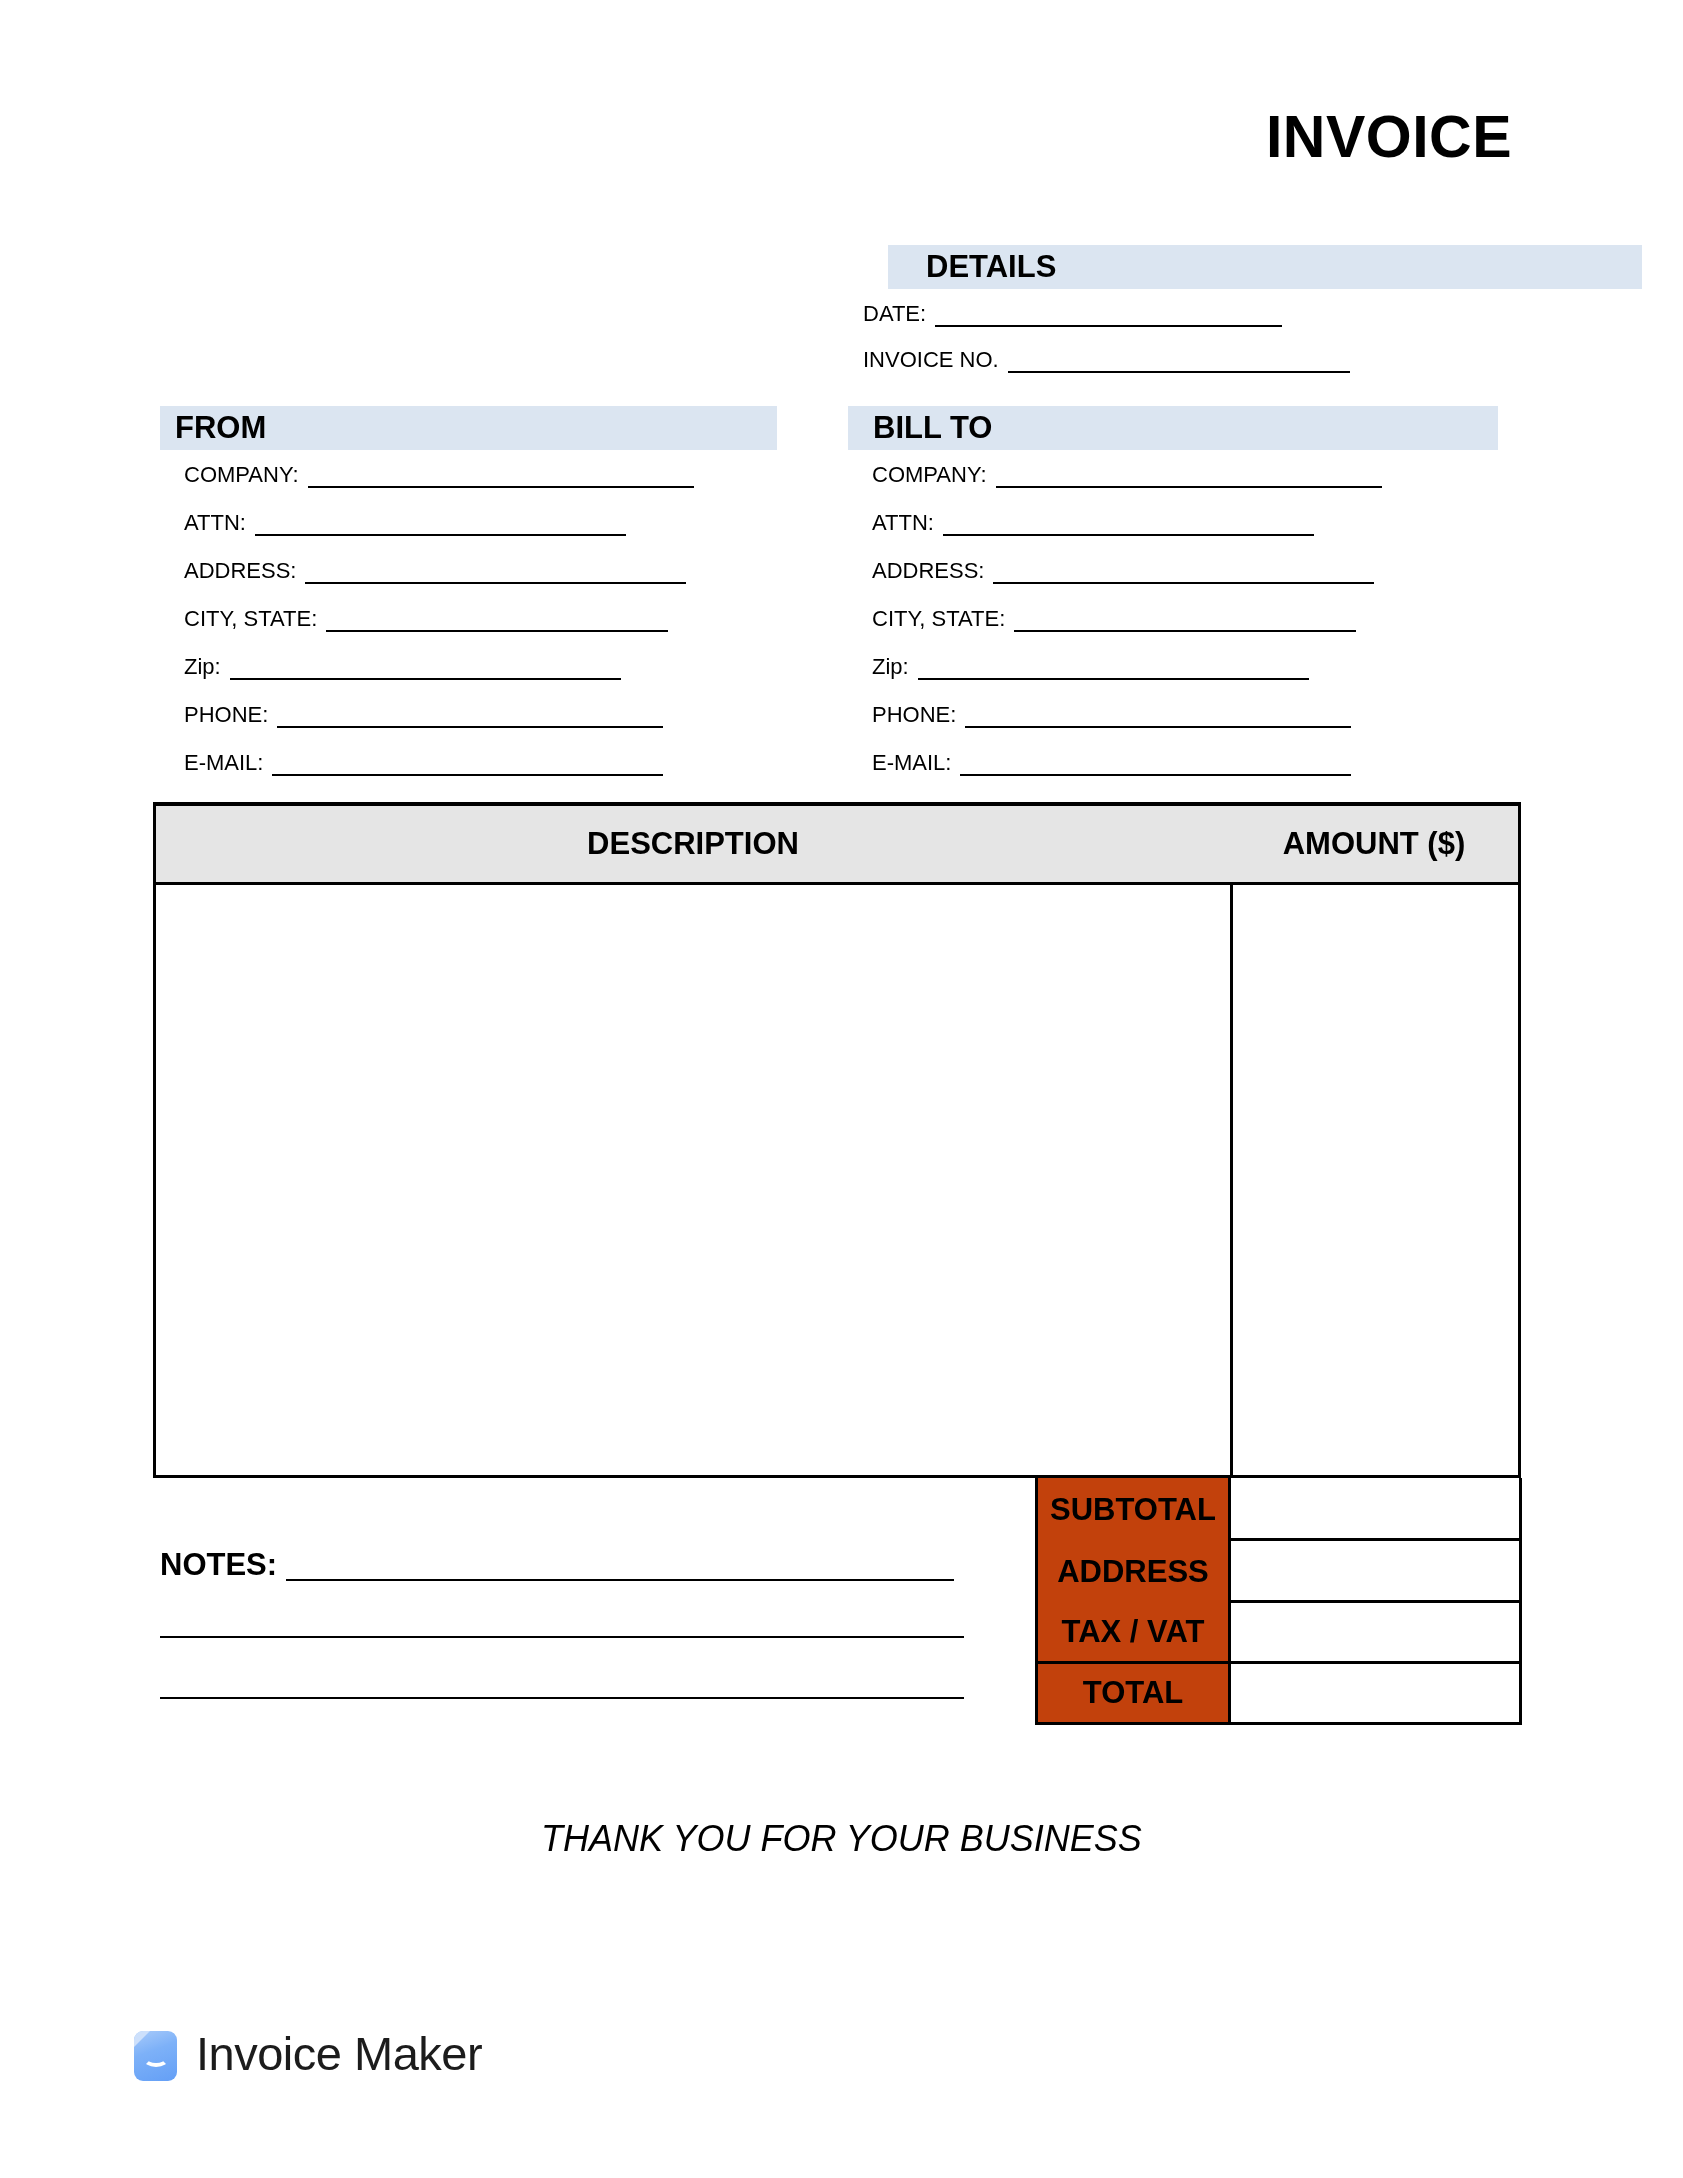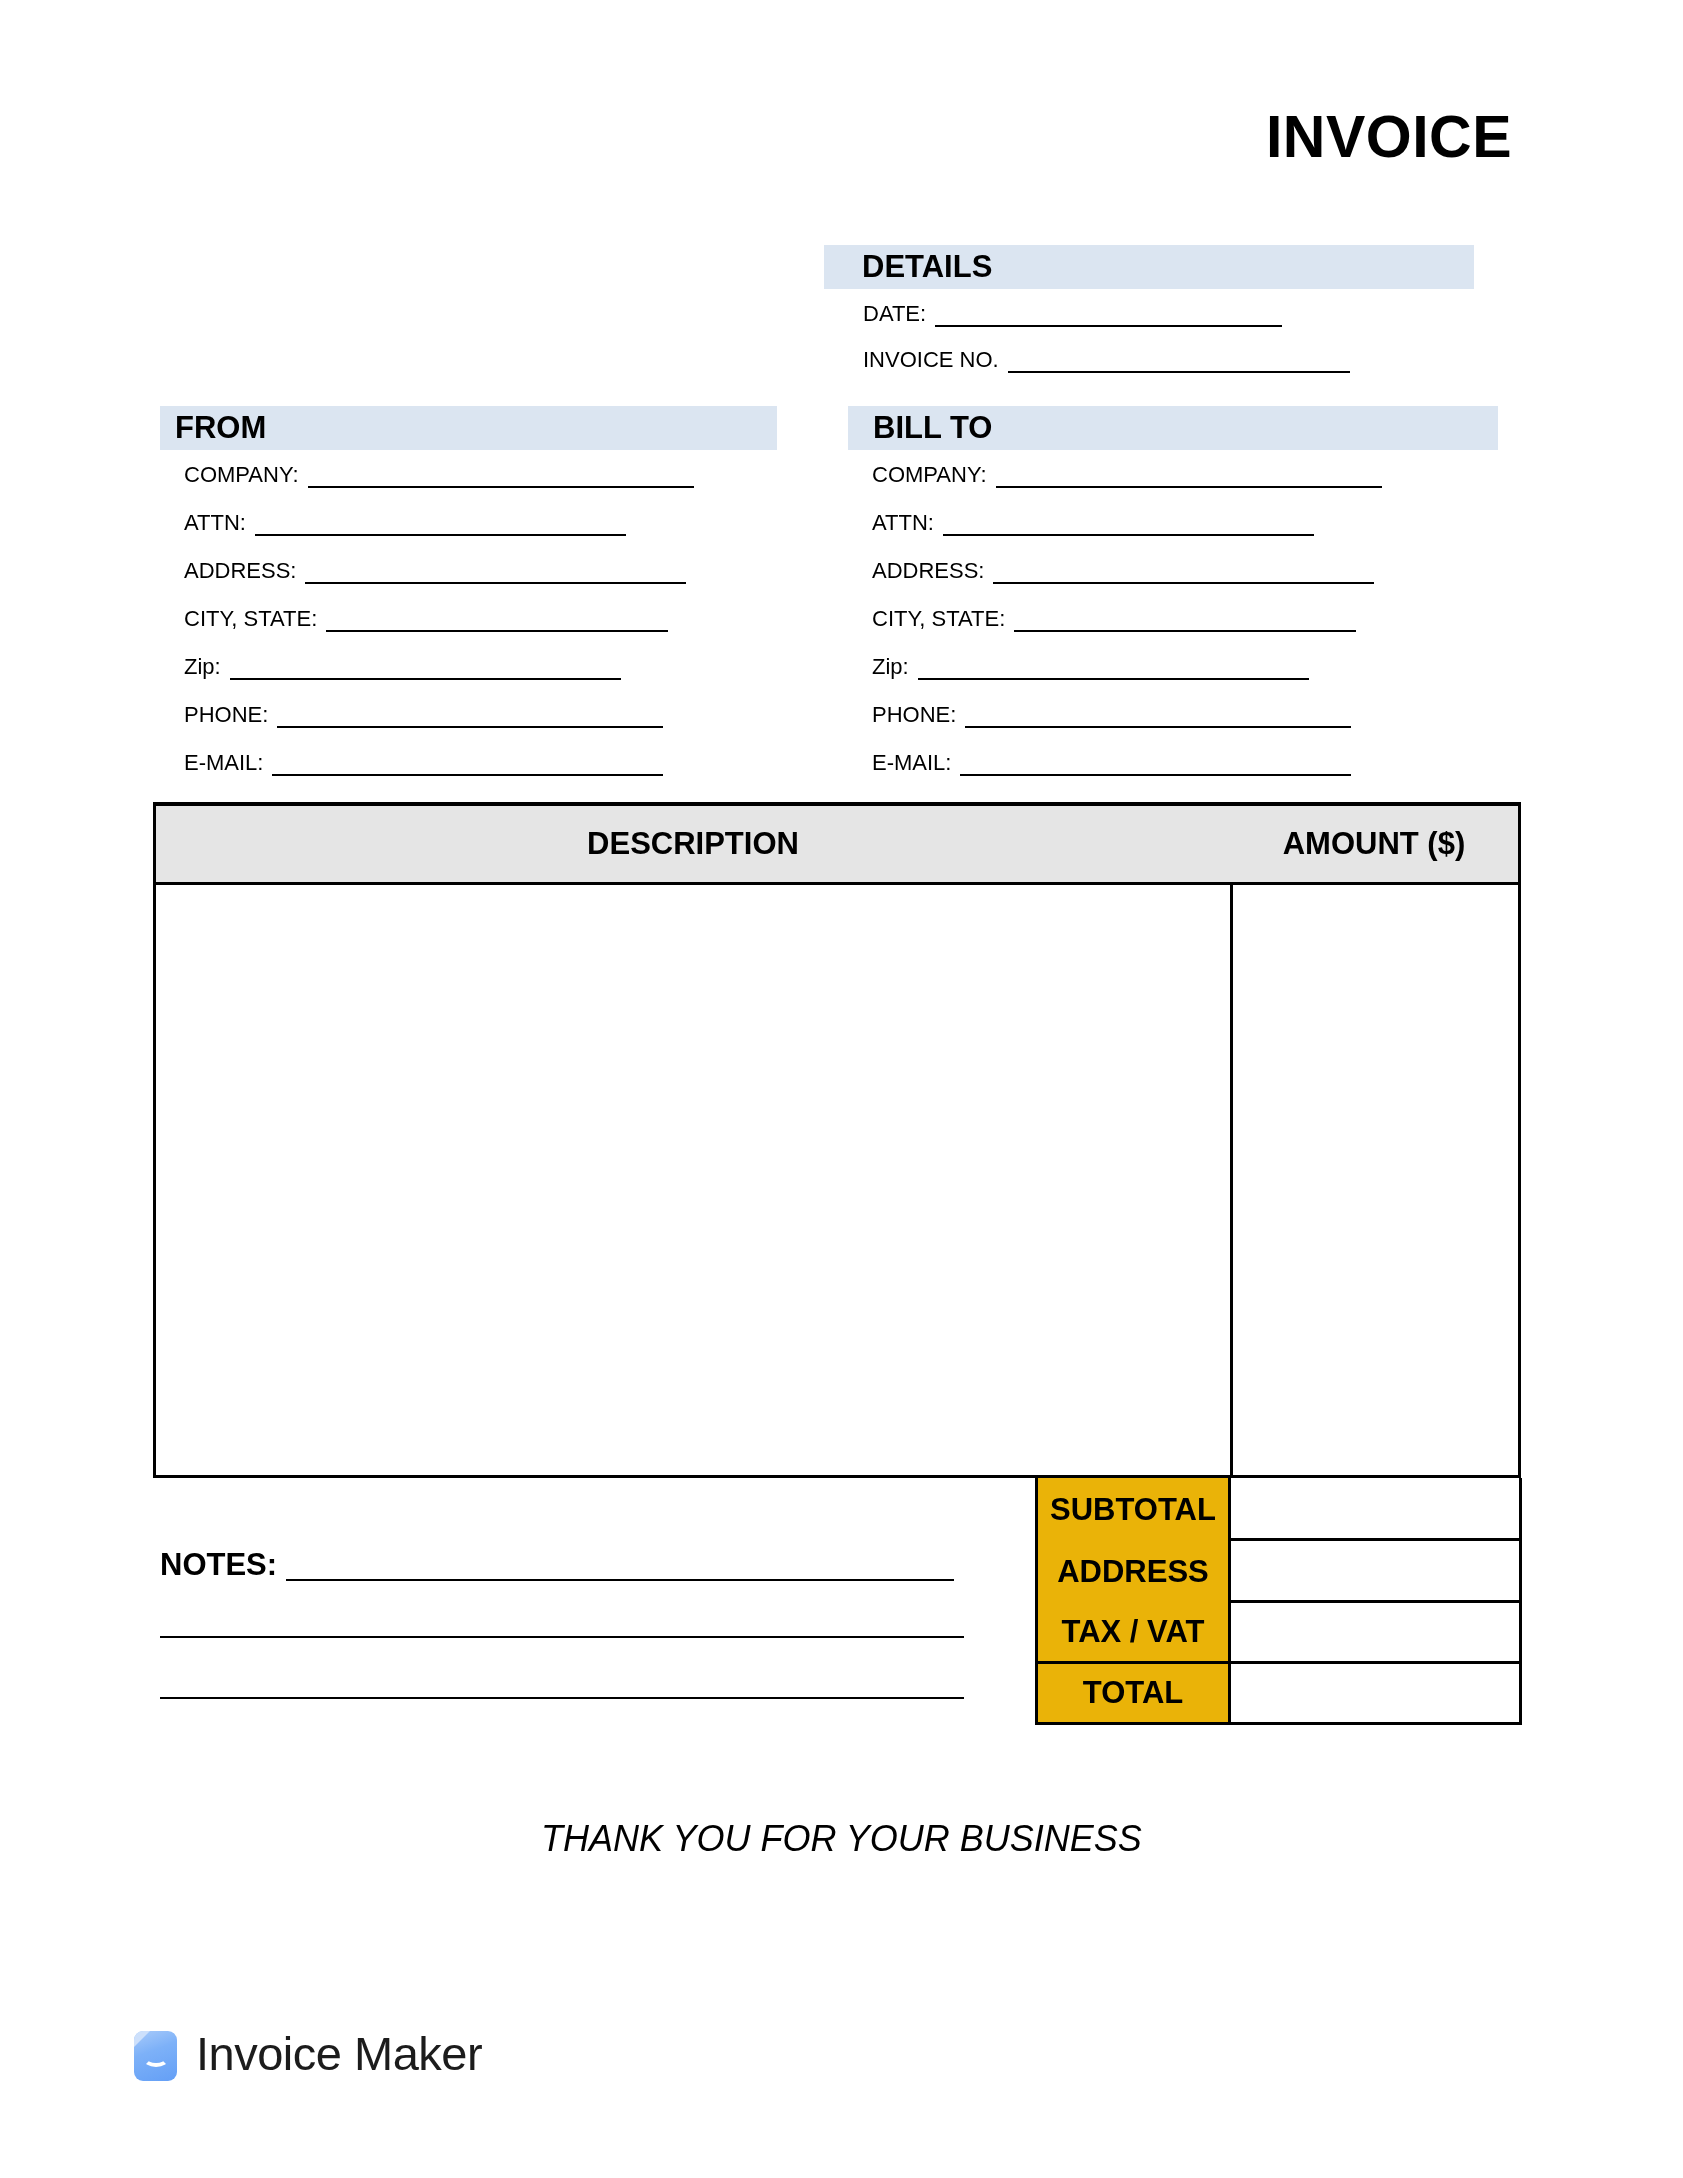--- a/index.html
+++ b/index.html
@@ -15,21 +15,21 @@
     position:absolute; top:103px; right:171px;
     font-size:59px; font-weight:bold; letter-spacing:0.5px;
   }
 
   
   .bar {
     position:absolute; height:44px; line-height:44px;
     background:#dbe5f1; font-weight:bold; font-size:31px;
     padding-left:25px; white-space:nowrap;
   }
-  #details-bar { left:824px; top:245px; width:650px;padding-left:38px; }
+  #details-bar { left:888px; top:245px; width:754px;padding-left:38px; }
   #from-bar    { left:160px; top:406px; width:617px;padding-left:15px; }
   #billto-bar  { left:848px; top:406px; width:650px; }
 
   
   .rows { position:absolute; }
   #details-rows { left:863px; top:291px; }
   #from-rows    { left:184px; top:451px; }
   #billto-rows  { left:872px; top:451px; }
   .frow { height:48px; line-height:48px; font-size:22px; white-space:nowrap; }
   #details-rows .frow { height:46px; line-height:46px; }
@@ -55,21 +55,21 @@
   .col-divider { width:3px; background:#000; }
   .amt-cell { flex:1; }
 
   
   #summary {
     position:absolute; left:1035px; top:1478px; width:487px; height:248px;
     display:grid; grid-template-columns:196px 291px;
     grid-template-rows:63px 62px 61px 61px;
   }
   .s-label {
-    background:#eab308; border-left:3px solid #000; border-right:3px solid #000;
+    background:#c2410c; border-left:3px solid #000; border-right:3px solid #000;
     display:flex; align-items:center; justify-content:center;
     font-weight:bold; font-size:31px; white-space:nowrap;
   }
   .s-label.grp-end { border-bottom:3px solid #000; }
   .s-value { border-right:3px solid #000; border-bottom:3px solid #000; background:#fff; }
 
   
   #notes-row1 { position:absolute; left:160px; top:1541px; height:48px; line-height:48px; white-space:nowrap; }
   #notes-row1 .nlabel { font-weight:bold; font-size:31px; }
   .notes-line { position:absolute; left:160px; width:804px; height:2px; background:#000; }

